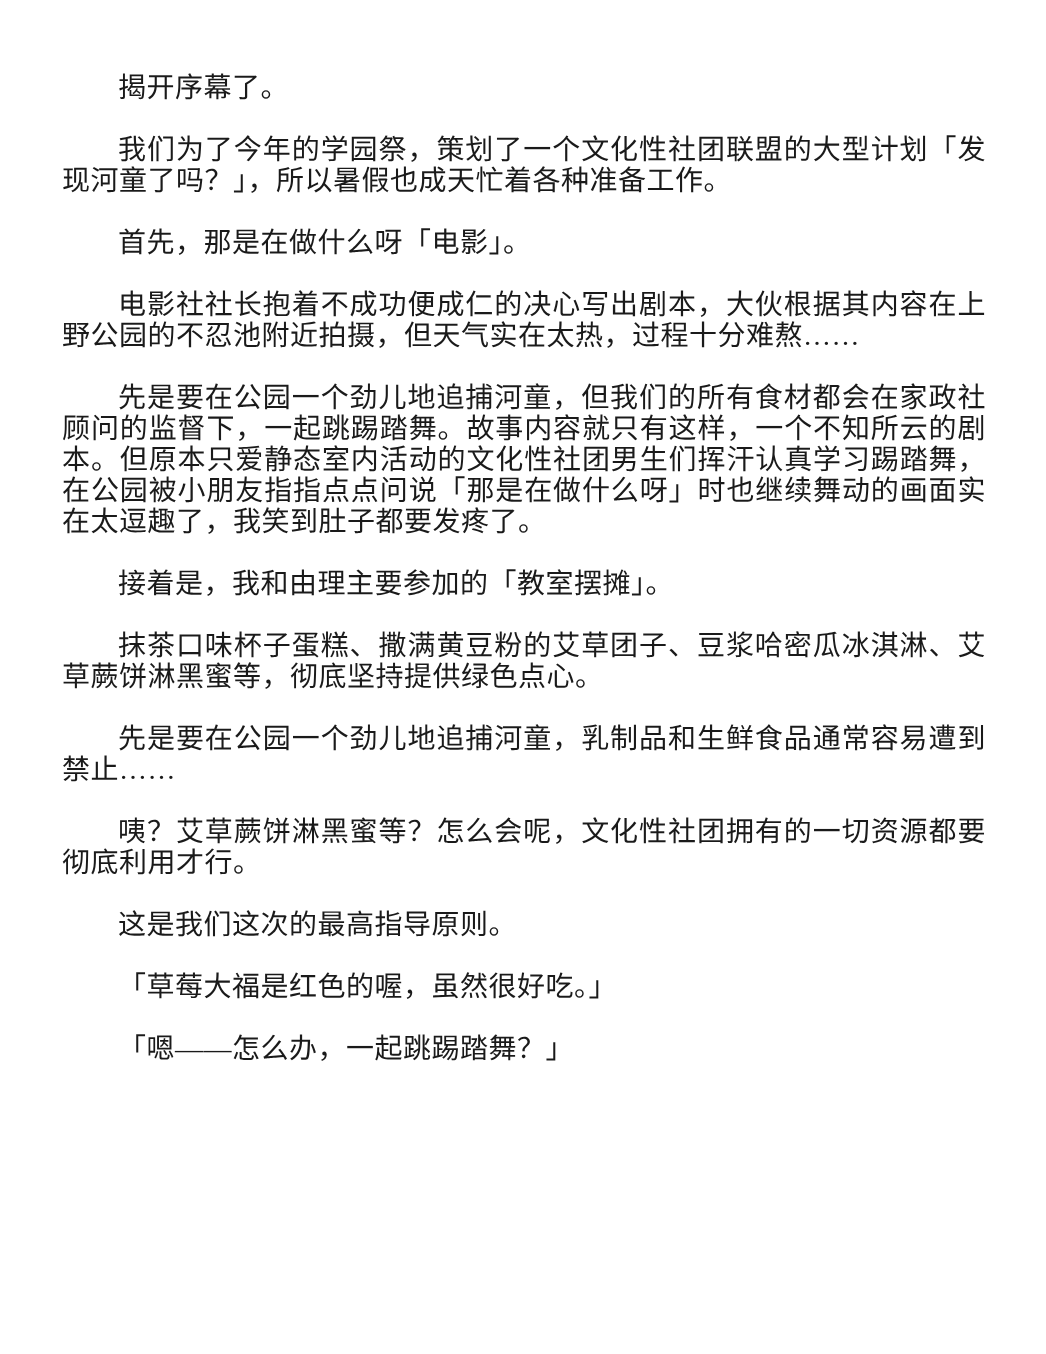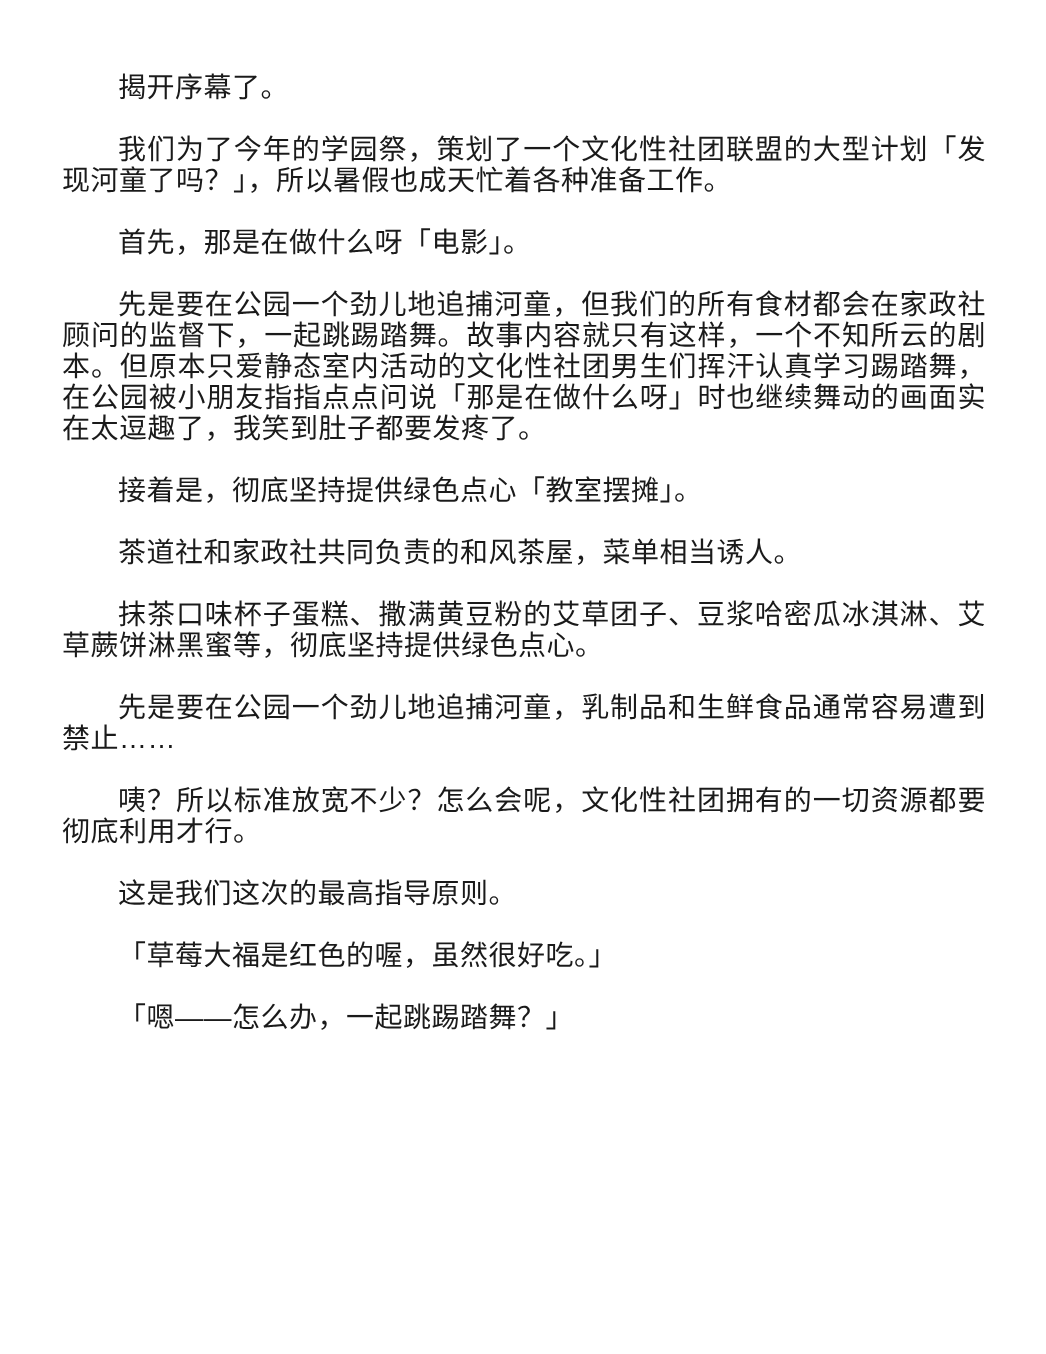--- a/index.html
+++ b/index.html
@@ -14,41 +14,41 @@
     height: 1354px;
     background: #ffffff;
     overflow: hidden;
   }
   .content {
     box-sizing: border-box;
     padding: 72px 60px 0 62px;
   }
   .para {
     margin: 0 0 31px 0;
-    font-family: Liberation Sans, sans-serif;
+    font-family: Liberation Serif, serif;
     font-size: 28px;
     line-height: 31px;
     color: #1a1a1a;
     text-align: justify;
     text-indent: 2em;
     letter-spacing: 0.5px;
     word-break: break-all;
   }
 </style>
 </head>
 <body>
 
 <div class="page">
   <div class="content">
       <p class="para">揭开序幕了。</p>
       <p class="para">我们为了今年的学园祭，策划了一个文化性社团联盟的大型计划「发现河童了吗？」，所以暑假也成天忙着各种准备工作。</p>
       <p class="para">首先，那是在做什么呀「电影」。</p>
+      <p class="para">电影社社长抱着不成功便成仁的决心写出剧本，大伙根据其内容在上野公园的不忍池附近拍摄，但天气实在太热，过程十分难熬……</p>
       <p class="para">先是要在公园一个劲儿地追捕河童，但我们的所有食材都会在家政社顾问的监督下，一起跳踢踏舞。故事内容就只有这样，一个不知所云的剧本。但原本只爱静态室内活动的文化性社团男生们挥汗认真学习踢踏舞，在公园被小朋友指指点点问说「那是在做什么呀」时也继续舞动的画面实在太逗趣了，我笑到肚子都要发疼了。</p>
-      <p class="para">接着是，彻底坚持提供绿色点心「教室摆摊」。</p>
-      <p class="para">茶道社和家政社共同负责的和风茶屋，菜单相当诱人。</p>
+      <p class="para">接着是，我和由理主要参加的「教室摆摊」。</p>
       <p class="para">抹茶口味杯子蛋糕、撒满黄豆粉的艾草团子、豆浆哈密瓜冰淇淋、艾草蕨饼淋黑蜜等，彻底坚持提供绿色点心。</p>
       <p class="para">先是要在公园一个劲儿地追捕河童，乳制品和生鲜食品通常容易遭到禁止……</p>
-      <p class="para">咦？所以标准放宽不少？怎么会呢，文化性社团拥有的一切资源都要彻底利用才行。</p>
+      <p class="para">咦？艾草蕨饼淋黑蜜等？怎么会呢，文化性社团拥有的一切资源都要彻底利用才行。</p>
       <p class="para">这是我们这次的最高指导原则。</p>
       <p class="para">「草莓大福是红色的喔，虽然很好吃。」</p>
       <p class="para">「嗯——怎么办，一起跳踢踏舞？」</p>
     </div>
 </div>
 
 </body></html>

